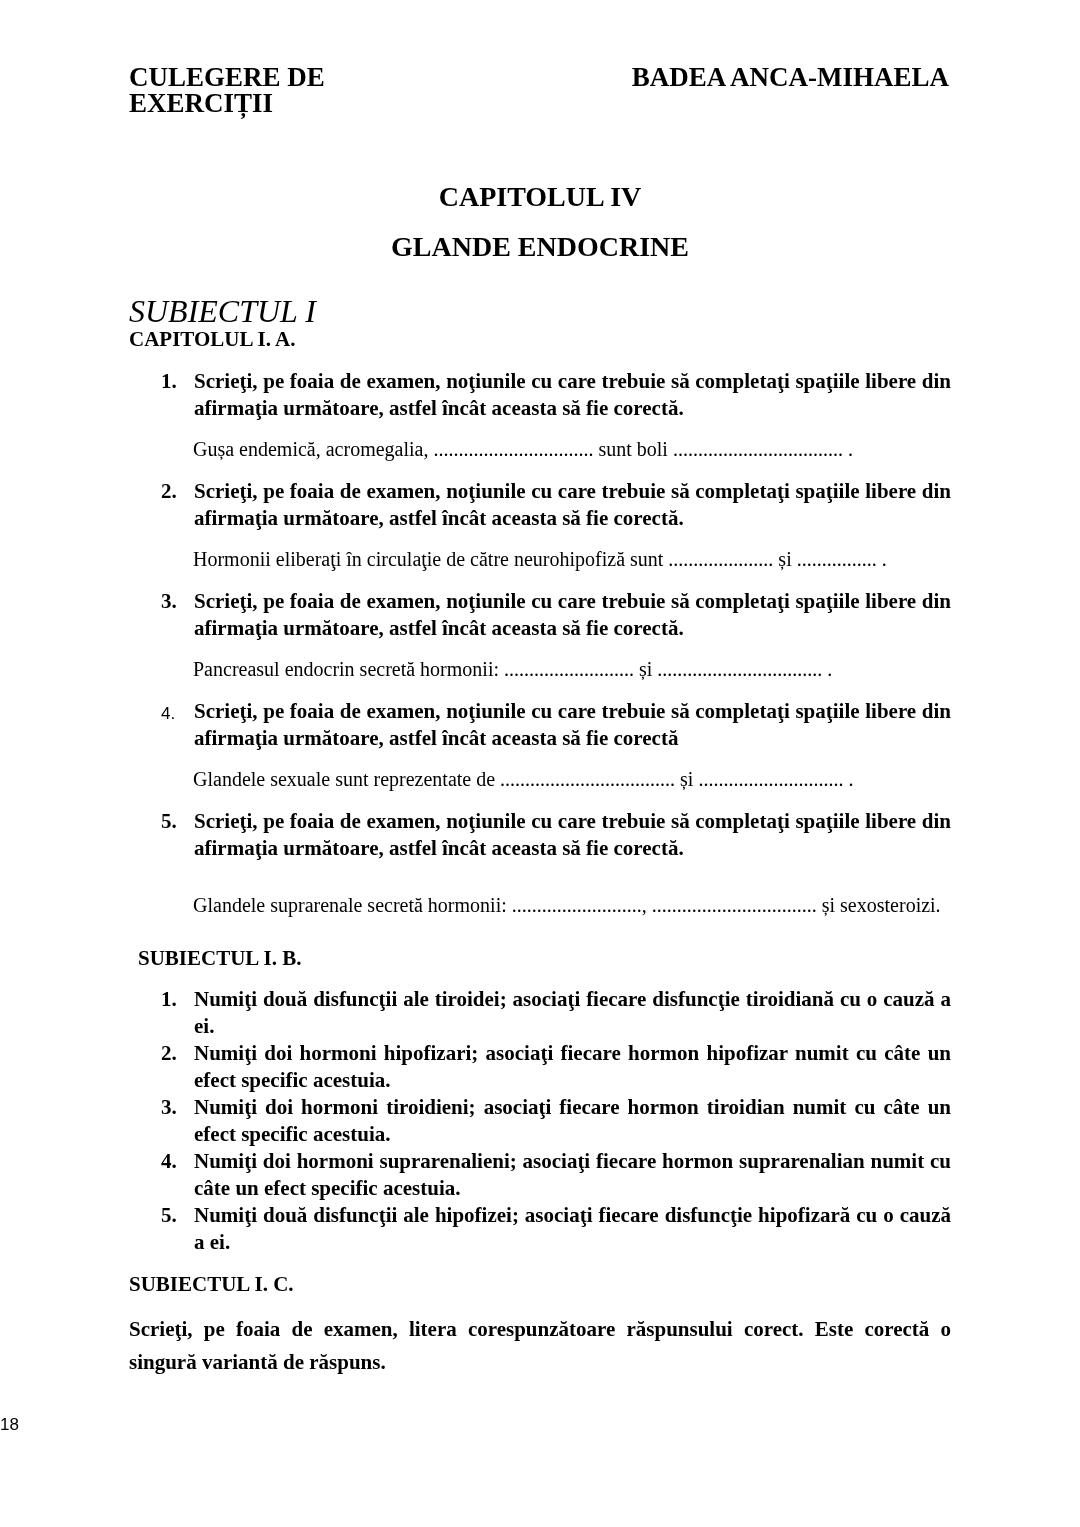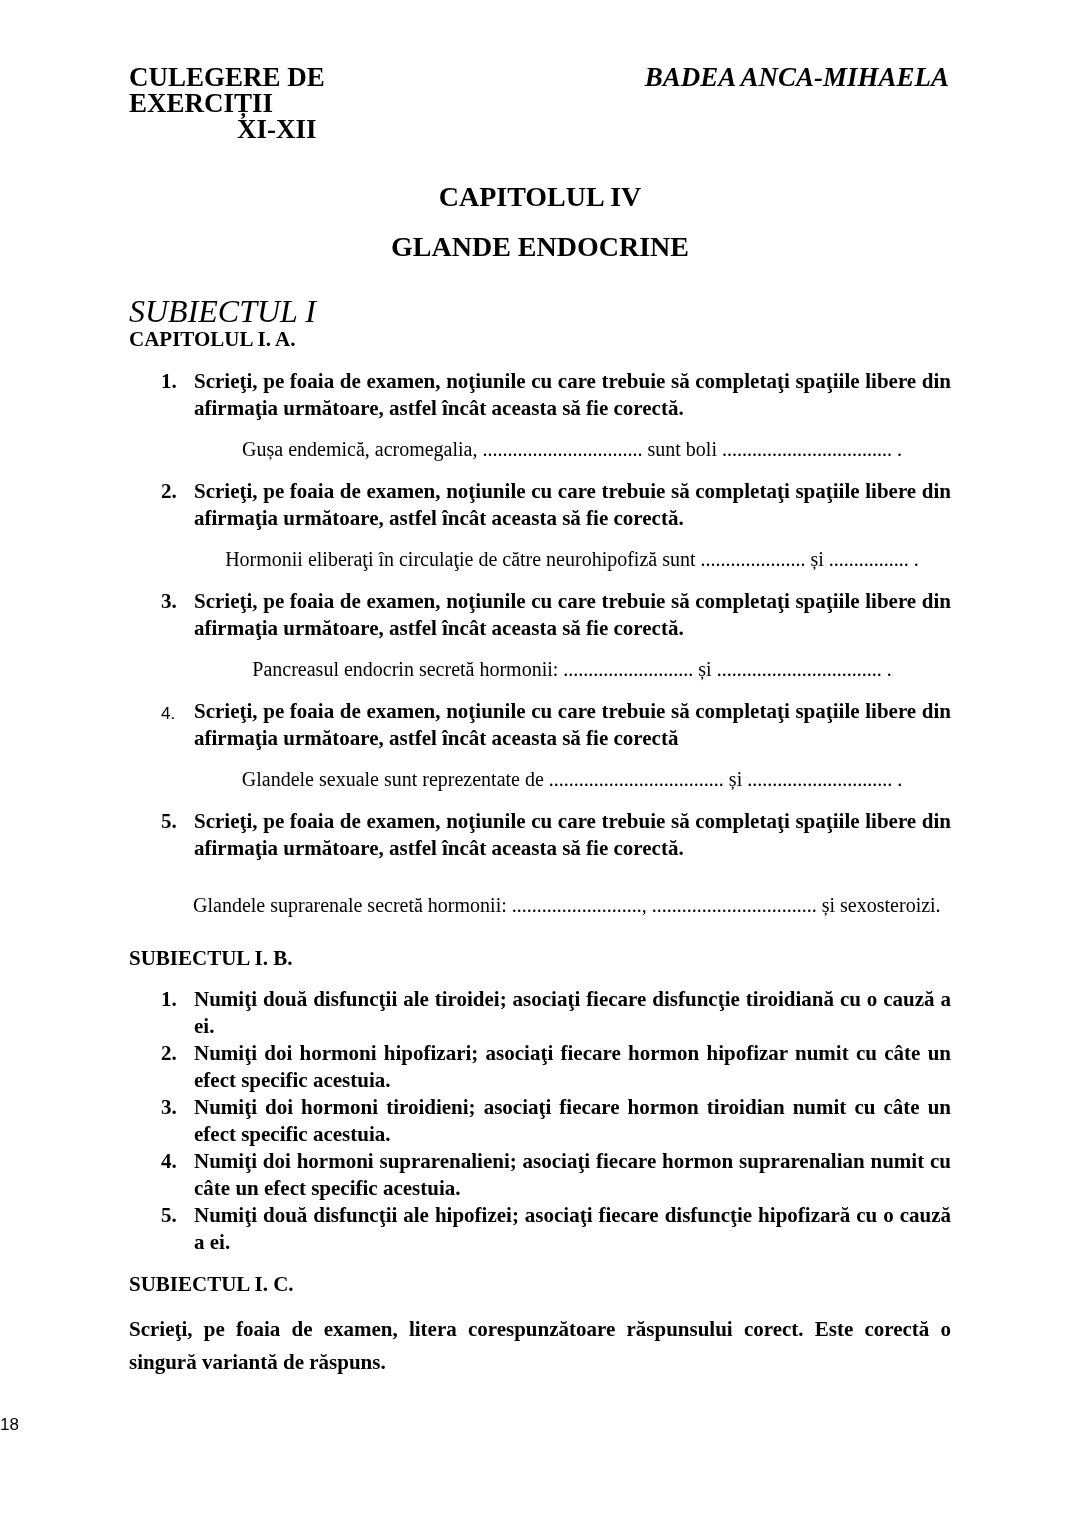--- a/index.html
+++ b/index.html
@@ -2,39 +2,38 @@
 <html><head>
   <meta charset="utf-8">
   <style>
     html, body { margin: 0; padding: 0; background: #ffffff; }
     body { width: 1080px; height: 1527px; position: relative; overflow: hidden; color: #000; font-family: "Liberation Serif", serif; }
     .abs { position: absolute; }
     .hdr { font-weight: bold; font-size: 27px; line-height: 26px; }
     .hdr-left { left: 129px; top: 64px; width: 280px; }
     .hdr-left .l1 { display: block; }
     .hdr-left .l2 { display: block; padding-left: 108px; }
-    .hdr-right { right: 131px; top: 64px; text-align: right; font-style: italic; }
+    .hdr-right { right: 131px; top: 64px; text-align: right; }
     .title { left: 0; width: 1080px; text-align: center; font-weight: bold; font-size: 28px; line-height: 34px; }
     .subj-italic { left: 129px; top: 296px; font-weight: normal; font-style: italic; font-size: 32px; line-height: 30px; }
     .sec { left: 129px; font-weight: bold; font-size: 21px; line-height: 26px; }
     .item { left: 161px; width: 790px; font-size: 21px; line-height: 27px; }
     .item .num { position: absolute; left: 0; top: 0; font-weight: bold; }
     .item .num.sans { font-family: "Liberation Sans", sans-serif; font-weight: normal; font-size: 17px; }
     .item .q { margin-left: 33px; font-weight: bold; text-align: justify; text-align-last: left; }
-    .fill { left: 193px; width: 758px; font-size: 20px; line-height: 26px; text-align: center; }
+    .fill { left: 193px; width: 758px; font-size: 20px; line-height: 26px; }
     .fill5 { left: 129px; width: 822px; font-size: 20px; line-height: 26px; text-align: justify; text-indent: 64px; margin-top: 16px; }
     .intro-c { left: 129px; width: 822px; font-weight: bold; font-size: 21px; line-height: 33px; text-align: justify; text-align-last: left; }
     .pagenum { left: 0; width: 1080px; top: 1415px; font-family: "Liberation Sans", sans-serif; font-size: 17px; }
   </style>
 </head>
 <body>
 
 <div class="abs hdr hdr-left">
   <span class="l1">CULEGERE DE EXERCIȚII</span>
-  <span class="l2">XI-XII</span>
 </div>
 <div class="abs hdr hdr-right">BADEA ANCA-MIHAELA</div>
 
 <div class="abs title" style="top:180px;">CAPITOLUL IV</div>
 <div class="abs title" style="top:230px;">GLANDE ENDOCRINE</div>
 
 <div class="abs subj-italic">SUBIECTUL I</div>
 
 <div class="abs sec" style="top:326px;">CAPITOLUL I. A.</div>
 
@@ -61,21 +60,21 @@
   <div class="q">Scrieţi, pe foaia de examen, noţiunile cu care trebuie să completaţi spaţiile libere din afirmaţia următoare, astfel încât aceasta să fie corectă</div>
 </div>
 <div class="abs fill" style="top:766px;">Glandele sexuale sunt reprezentate de ................................... și ............................. .</div>
 
 <div class="abs item" style="top:808px;">
   <span class="num">5.</span>
   <div class="q">Scrieţi, pe foaia de examen, noţiunile cu care trebuie să completaţi spaţiile libere din afirmaţia următoare, astfel încât aceasta să fie corectă.</div>
 </div>
 <div class="abs fill5" style="top:876px;">Glandele suprarenale secretă hormonii: .........................., ................................. și sexosteroizi.</div>
 
-<div class="abs sec" style="top:945px;">SUBIECTUL I. B.</div>
+<div class="abs sec" style="top:945px;margin-left:9px;">SUBIECTUL I. B.</div>
 
 <div class="abs item" style="top:986px;">
   <span class="num">1.</span>
   <div class="q">Numiţi două disfuncţii ale tiroidei; asociaţi fiecare disfuncţie tiroidiană cu o cauză a ei.</div>
 </div>
 <div class="abs item" style="top:1040px;">
   <span class="num">2.</span>
   <div class="q">Numiţi doi hormoni hipofizari; asociaţi fiecare hormon hipofizar numit cu câte un efect specific acestuia.</div>
 </div>
 <div class="abs item" style="top:1094px;">

